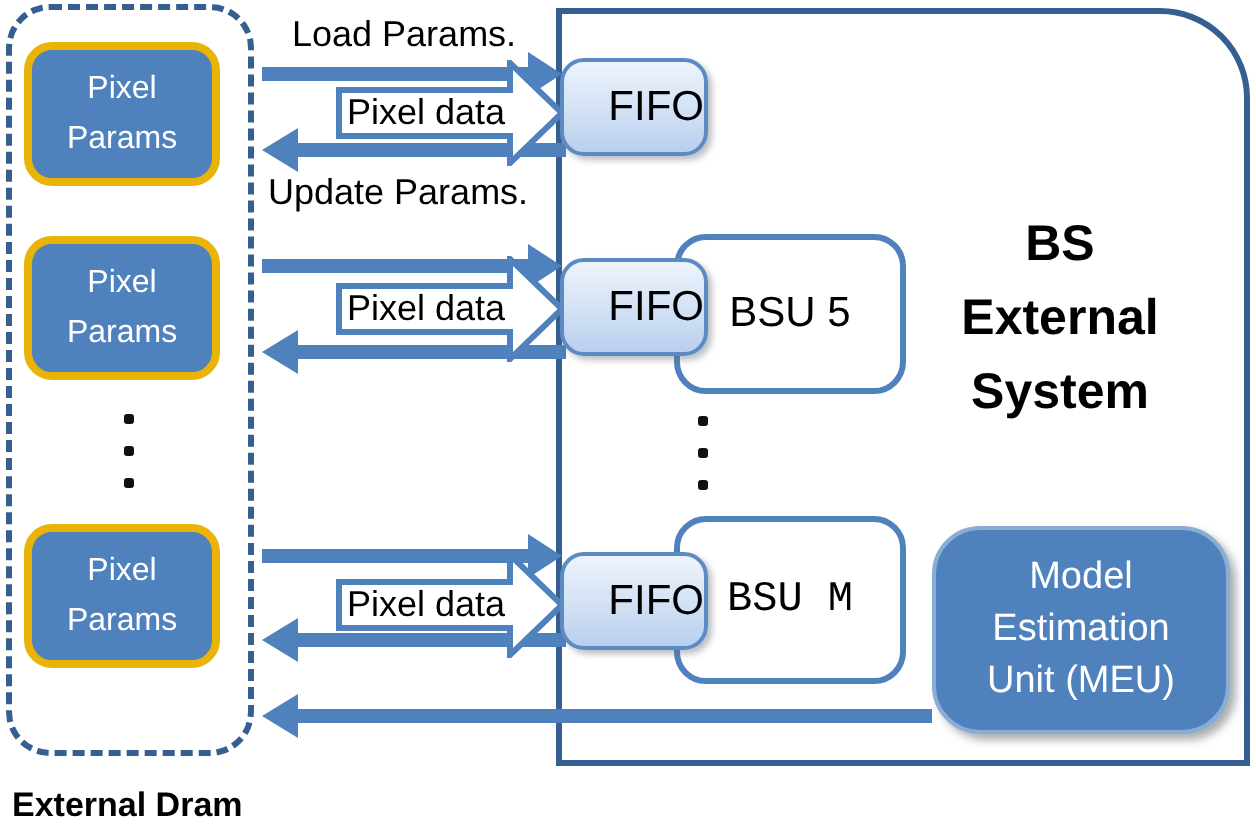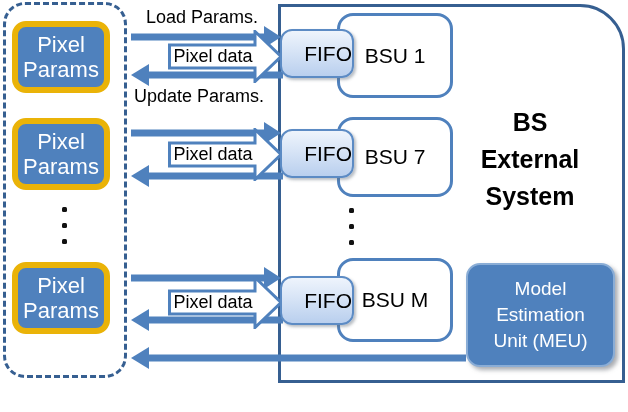--- a/index.html
+++ b/index.html
@@ -20,53 +20,53 @@
   }
   .fpga-container {
     position: absolute; left: 278px; top: 4px; width: 347px; height: 379px;
     border: 3px solid #365f91; border-radius: 0 45px 0 0;
     background: #ffffff;
   }
 
   
   .pixel-box {
     position: absolute; left: 12px; width: 98px; height: 72px;
-    background: #4f81bd; border: 6px solid #eab308; border-radius: 14px;
+    background: #4f81bd; border: 4px solid #eab308; border-radius: 14px;
     display: flex; align-items: center; justify-content: center; text-align: center;
-    color: #ffffff; font-size: 22px; line-height: 25px;
+    color: #ffffff; font-size: 16px; line-height: 25px;
   }
   .pixel-1 { top: 21px; }
   .pixel-2 { top: 118px; }
   .pixel-3 { top: 262px; }
 
   .bsu-box {
     position: absolute; left: 337px; width: 116px;
     background: #ffffff; border: 3.5px solid #4f81bd; border-radius: 16px;
     display: flex; align-items: center; justify-content: center;
     font-size: 21px; color: #000;
   }
   .bsu-1 { top: 13px; height: 85px; }
   .bsu-2 { top: 117px; height: 80px; }
-  .bsu-m { top: 258px; height: 84px; }
+  .bsu-m { top: 258px; height: 84px; font-family: Liberation Mono, monospace; }
 
   .fifo-box {
     position: absolute; left: 280px; width: 74px; height: 49px;
     background: linear-gradient(180deg, #eef4fc 0%, #d7e4f6 45%, #b9cfee 100%);
     border: 2px solid #5c8bc4; border-radius: 12px;
     display: flex; align-items: center; justify-content: flex-end;
     font-size: 21px; color: #000;
     box-shadow: 2px 2px 3px rgba(100,110,125,0.45);
   }
   .fifo-1 { top: 29px; }
   .fifo-2 { top: 129px; }
   .fifo-m { top: 276px; }
 
   .meu-box {
     position: absolute; left: 466px; top: 263px; width: 149px; height: 104px;
-    background: #4f81bd; border: 2px solid #8aadd6; border-radius: 14px;
+    background: #4f81bd; border: 2px solid #8aadd6; border-radius: 24px;
     display: flex; align-items: center; justify-content: center; text-align: center;
     color: #ffffff; font-size: 19px; line-height: 26px; white-space: pre-line;
     box-shadow: 3px 3px 4px rgba(100,105,115,0.55);
   }
 
   
   .system-title {
     position: absolute; left: 445px; top: 104px; width: 170px;
     text-align: center; font-size: 25px; font-weight: bold; line-height: 37px;
     white-space: pre-line; color: #000;
@@ -129,25 +129,22 @@
     <div class="dot"></div>
     <div class="dot"></div>
   </div>
 
   <div class="fpga-container"></div>
 
   <div class="system-title">BS
 External
 System</div>
 
-  <div class="bsu-box bsu-1">
-    <span>BSU 1</span>
-  </div>
   <div class="bsu-box bsu-2">
-    <span>BSU 7</span>
+    <span>BSU 5</span>
   </div>
   <div class="bsu-box bsu-m">
     <span>BSU M</span>
   </div>
 
   <div class="vdots vd-mid">
     <div class="dot"></div>
     <div class="dot"></div>
     <div class="dot"></div>
   </div>
@@ -213,14 +210,15 @@
     <span>FIFO</span>
   </div>
 
   <div class="meu-box">Model
 Estimation
 Unit (MEU)</div>
 
   <div class="flow-label lbl-update">Update Params.</div>
   <div class="flow-label lbl-load">Load Params.</div>
 
+  <div class="zone-label lbl-dram">External Dram</div>
 
 </div>
 
 </body></html>

